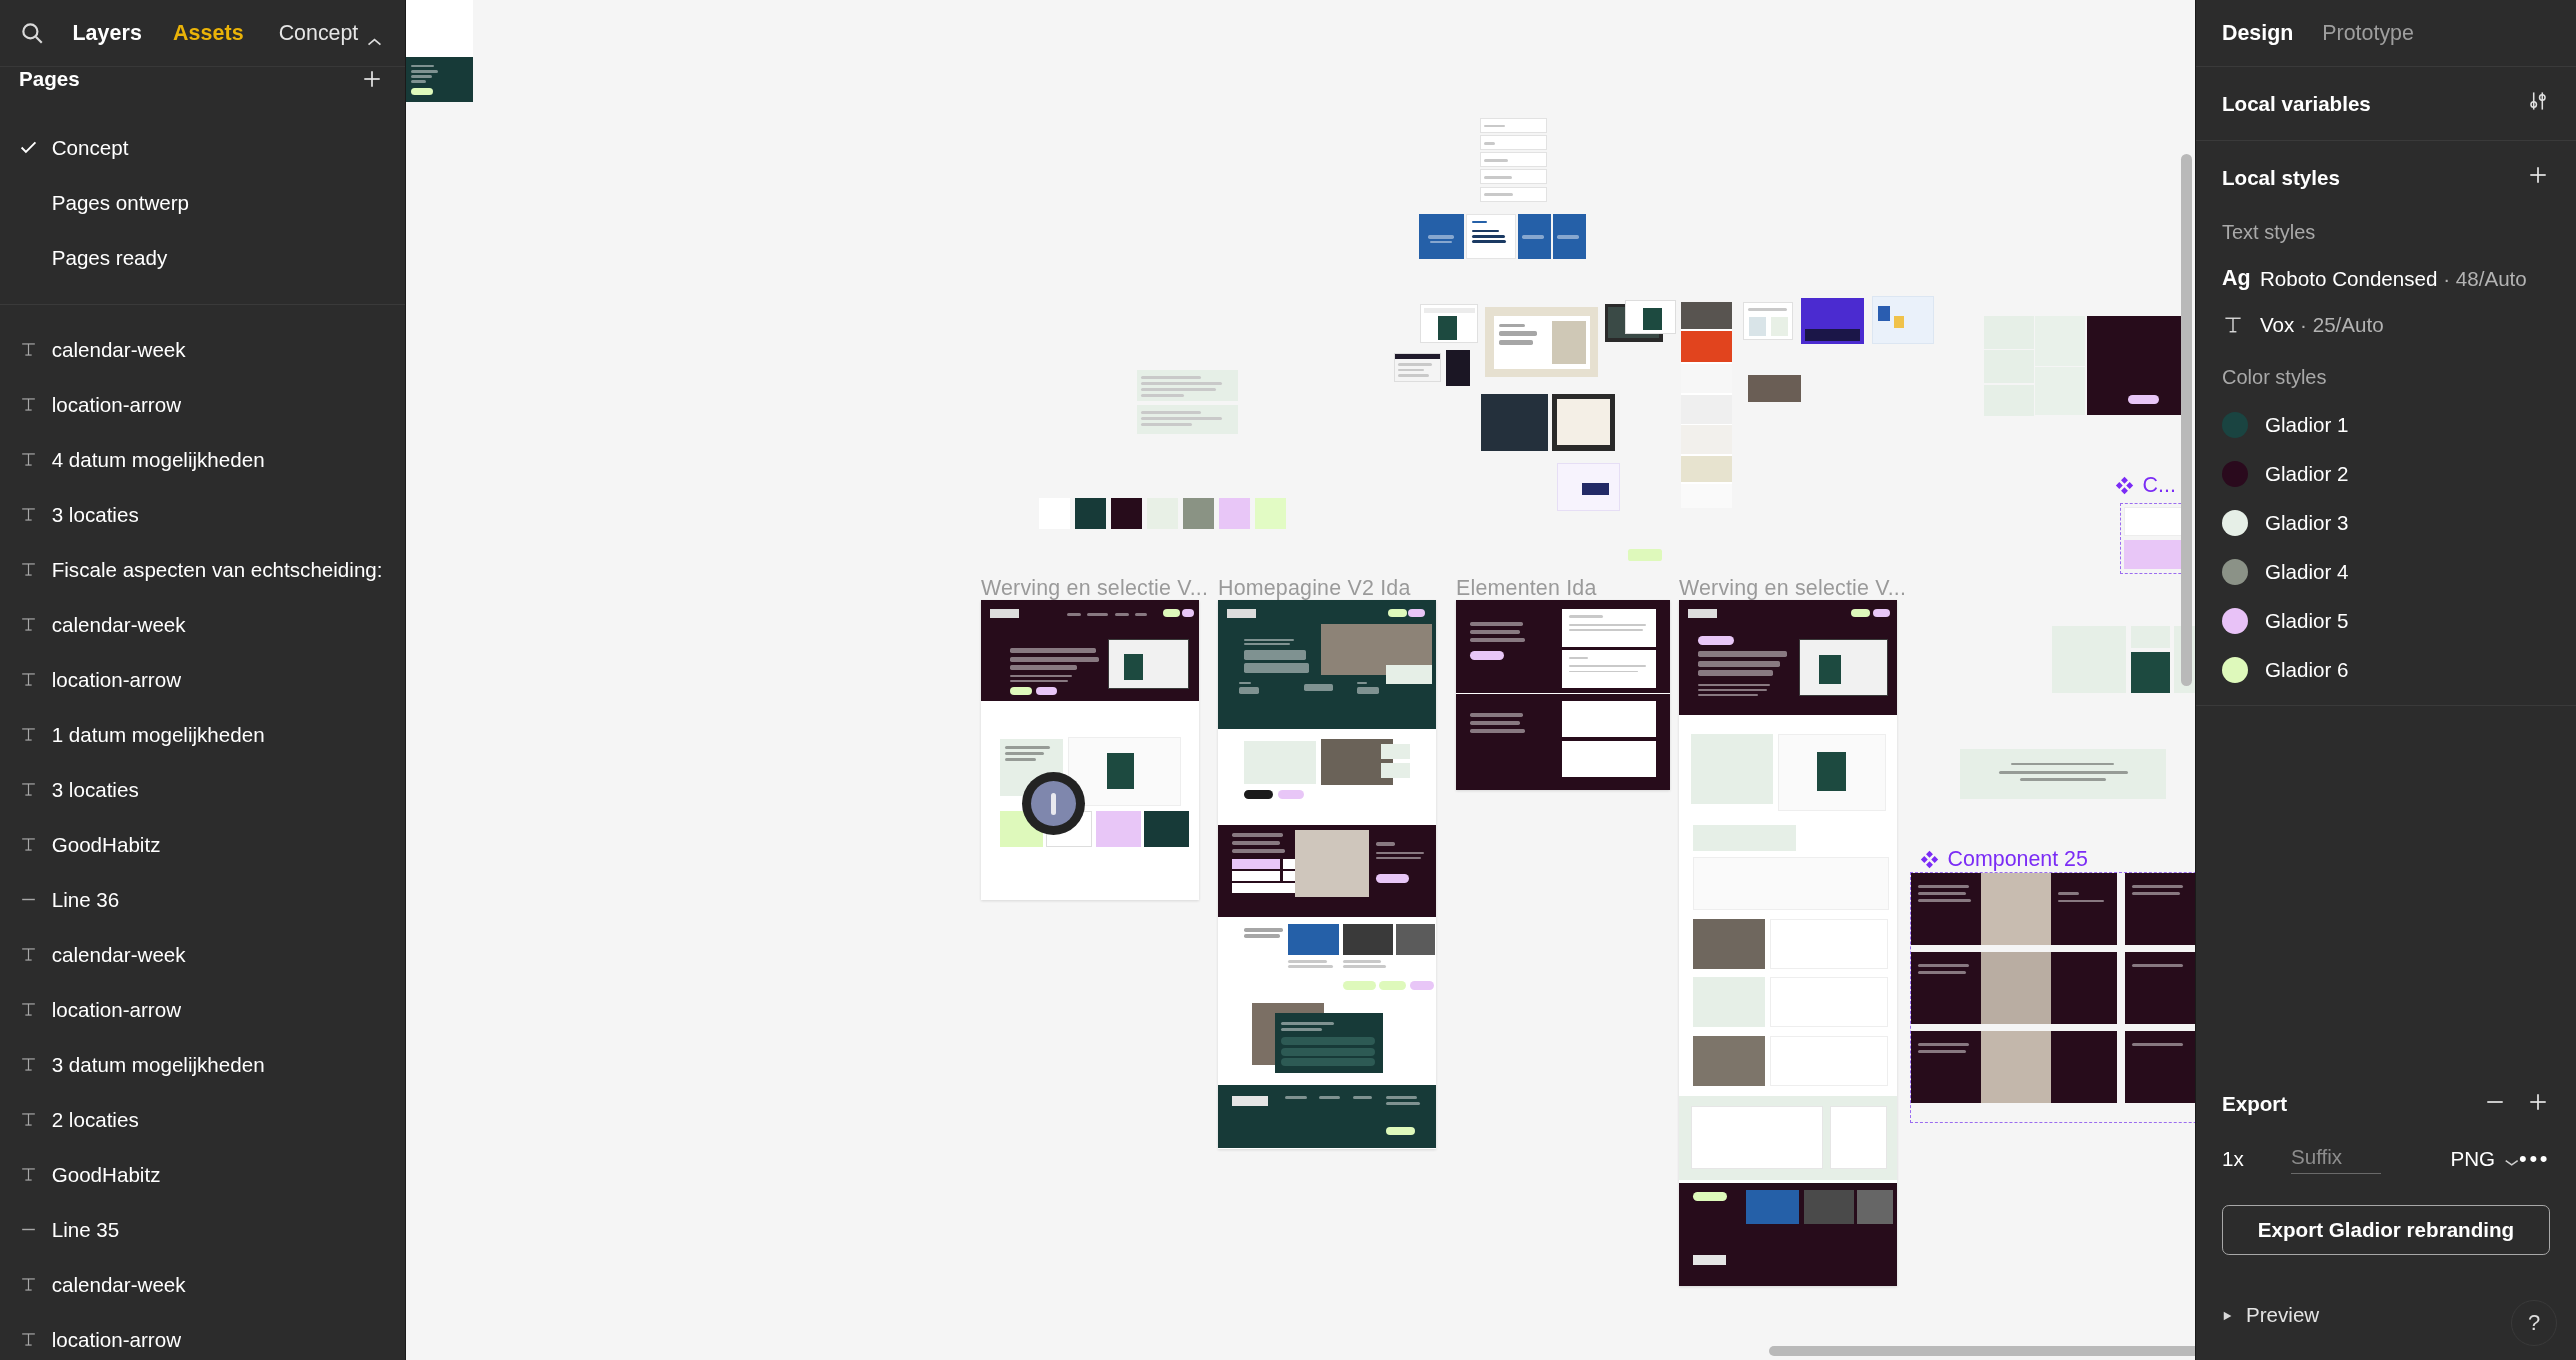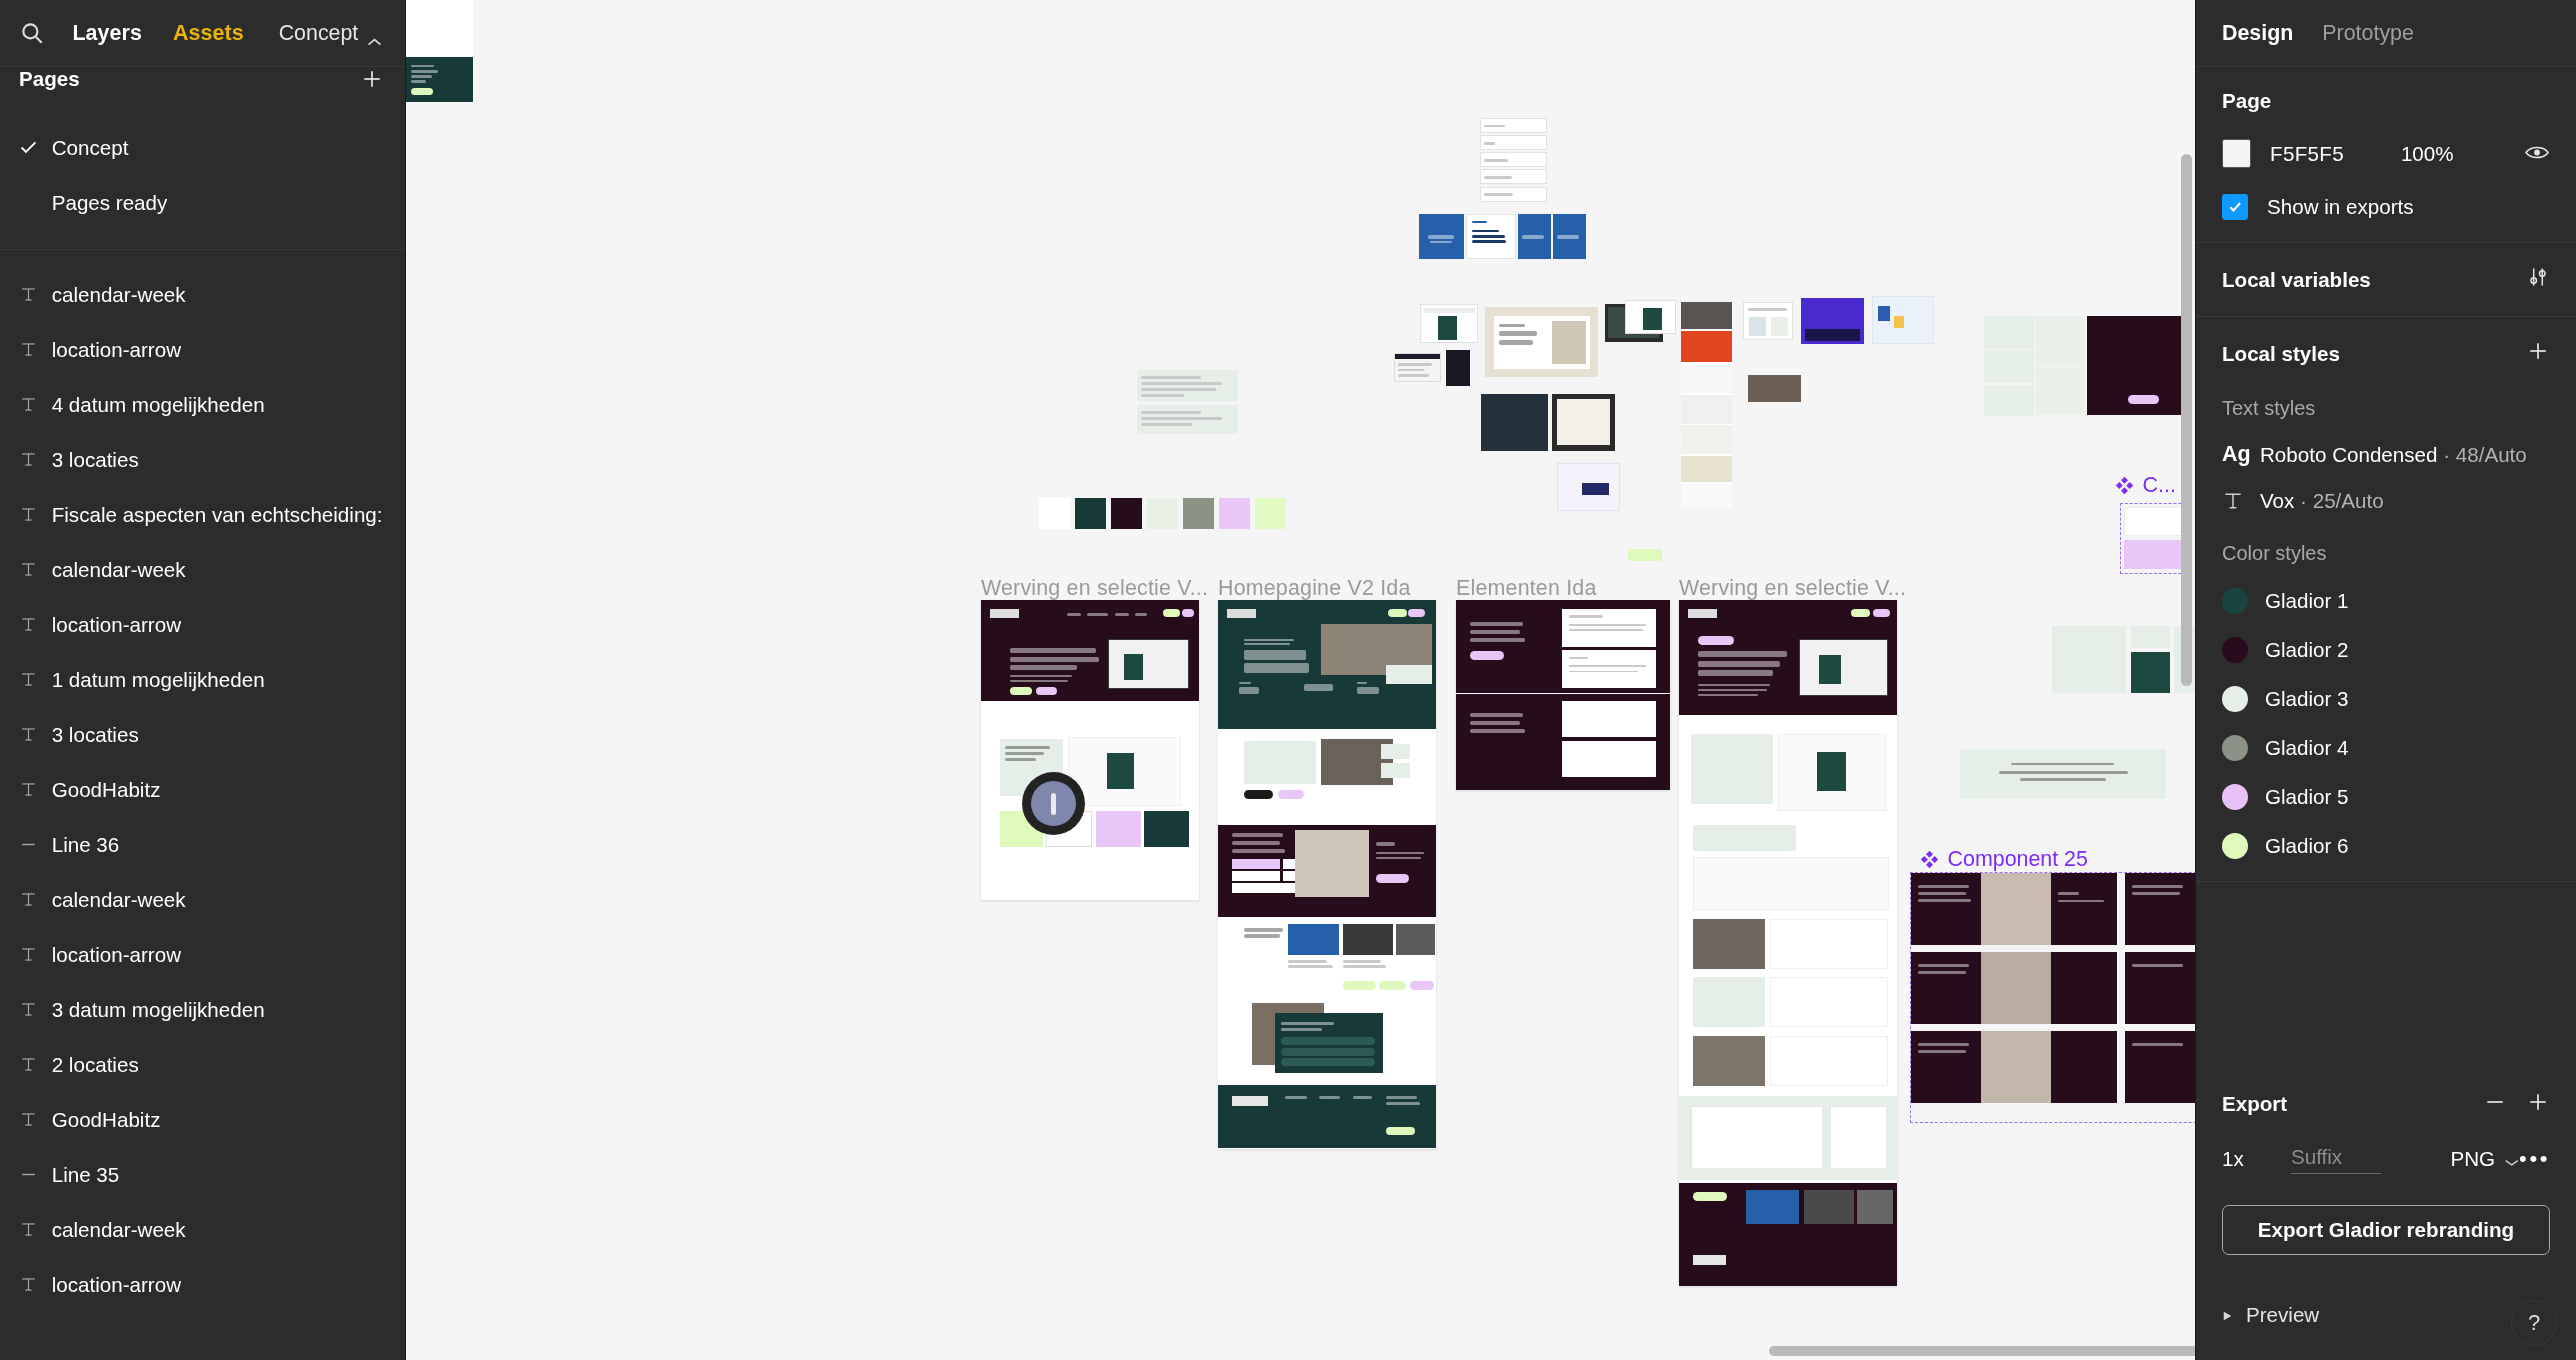--- a/index.html
+++ b/index.html
@@ -231,20 +231,24 @@
         </span>
       </div>
 
       <div class="page-row">
         <span class="page-check">
           <svg viewBox="0 0 22 22" width="19" height="19" fill="none" stroke="#ffffff" stroke-width="2.2">
             <polyline points="3,11 8,16 19,5"></polyline>
           </svg>
         </span>
         <span class="lbl">Concept</span>
+      </div>
+      <div class="page-row">
+        <span class="page-check"></span>
+        <span class="lbl">Pages ontwerp</span>
       </div>
       <div class="page-row">
         <span class="page-check"></span>
         <span class="lbl">Pages ready</span>
       </div>
       <div class="pages-pad"></div>
     </div>
 
     <div class="layers-list" id="layers-list">
         <div class="layer-row">
@@ -812,44 +816,20 @@
     <div class="hscroll"></div>
   </main>
 
   <aside class="right-panel">
 
     <div class="rp-tabs">
       <span class="rp-tab active">Design</span>
       <span class="rp-tab">Prototype</span>
     </div>
 
-    <div class="rp-section">
-      <div class="rp-h">
-        <span>Page</span>
-      </div>
-      <div class="fill-row">
-        <span class="fill-sw" id="page-fill-sw" style="background: rgb(245, 245, 245);"></span>
-        <span class="fill-hex">F5F5F5</span>
-        <span class="fill-op">100%</span>
-        <span class="eye">
-          <svg viewBox="0 0 30 20" width="26" height="17" fill="none" stroke="#e4e4e4" stroke-width="1.8">
-            <path d="M2 10 C8 2, 22 2, 28 10 C22 18, 8 18, 2 10 Z"></path>
-            <circle cx="15" cy="10" r="3.4" fill="#e4e4e4" stroke="none"></circle>
-          </svg>
-        </span>
-      </div>
-      <div class="chk-row">
-        <span class="chk">
-          <svg viewBox="0 0 20 20" width="16.3" height="16.3" fill="none" stroke="#fff" stroke-width="2.6">
-            <polyline points="4,10 8,14 16,5"></polyline>
-          </svg>
-        </span>
-        <span class="chk-lbl">Show in exports</span>
-      </div>
-    </div>
 
     <div class="rp-section">
       <div class="rp-h">
         <span>Local variables</span>
         <span class="act">
           <span>
             <svg viewBox="0 0 28 28" width="24" height="24" fill="none" stroke="#e0e0e0" stroke-width="1.8">
               <line x1="9" y1="4" x2="9" y2="24"></line>
                 <circle cx="9" cy="18" r="3.2"></circle>
               <line x1="19" y1="4" x2="19" y2="24"></line>

